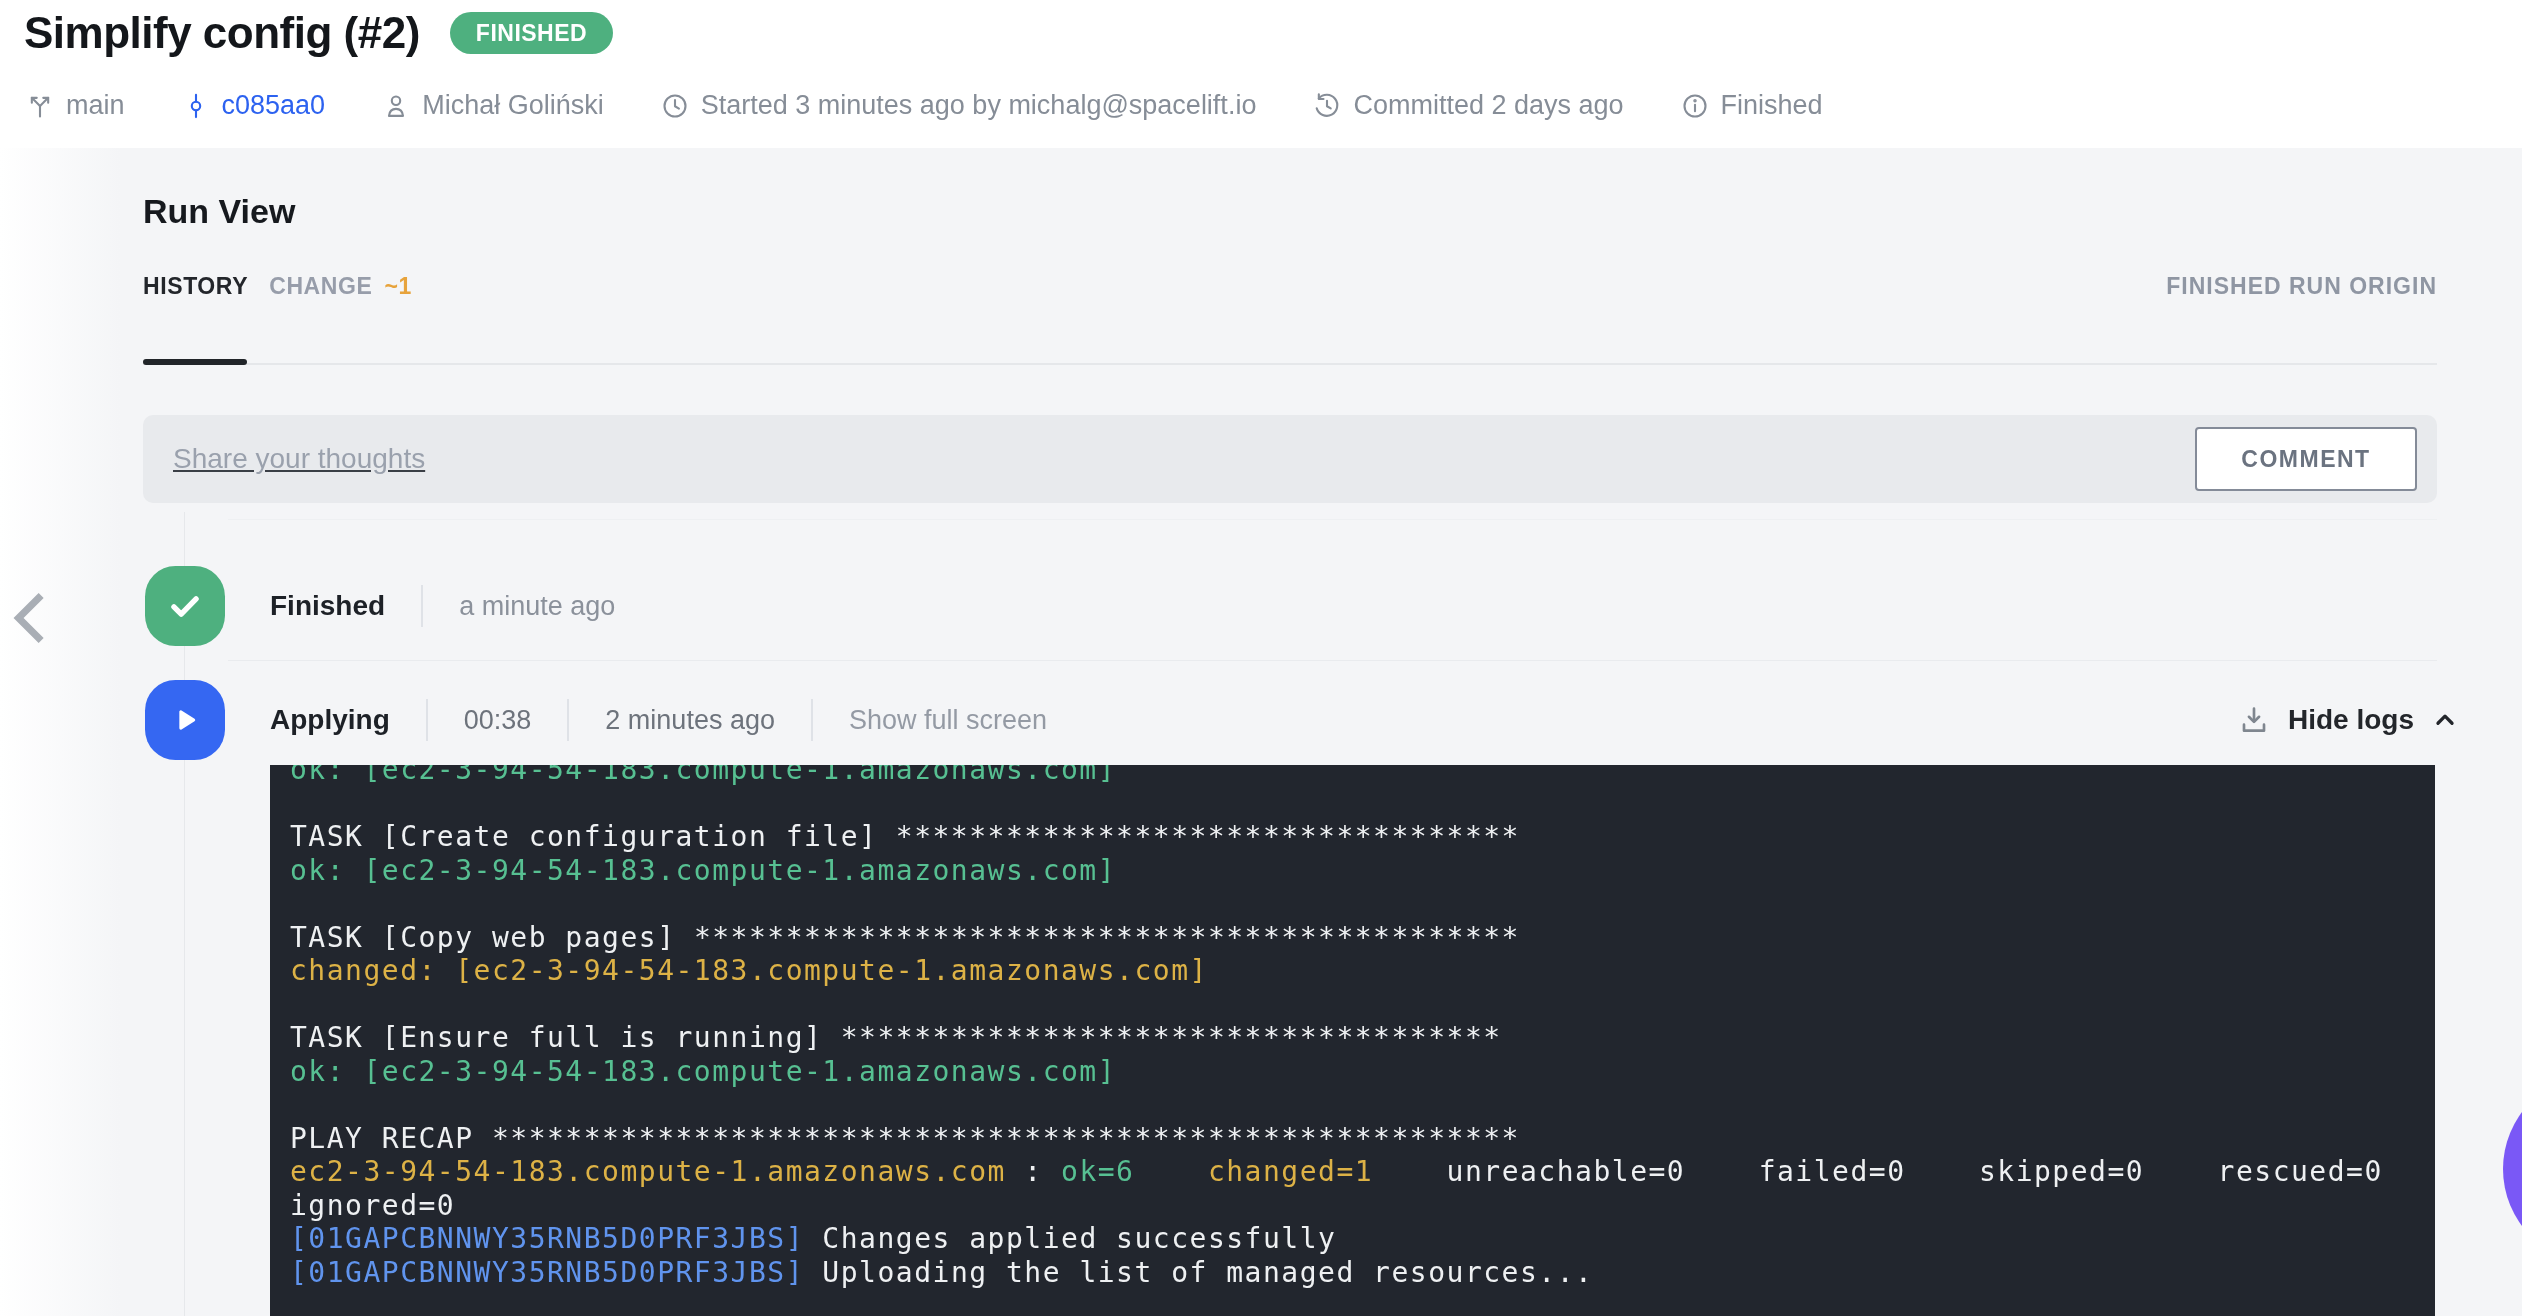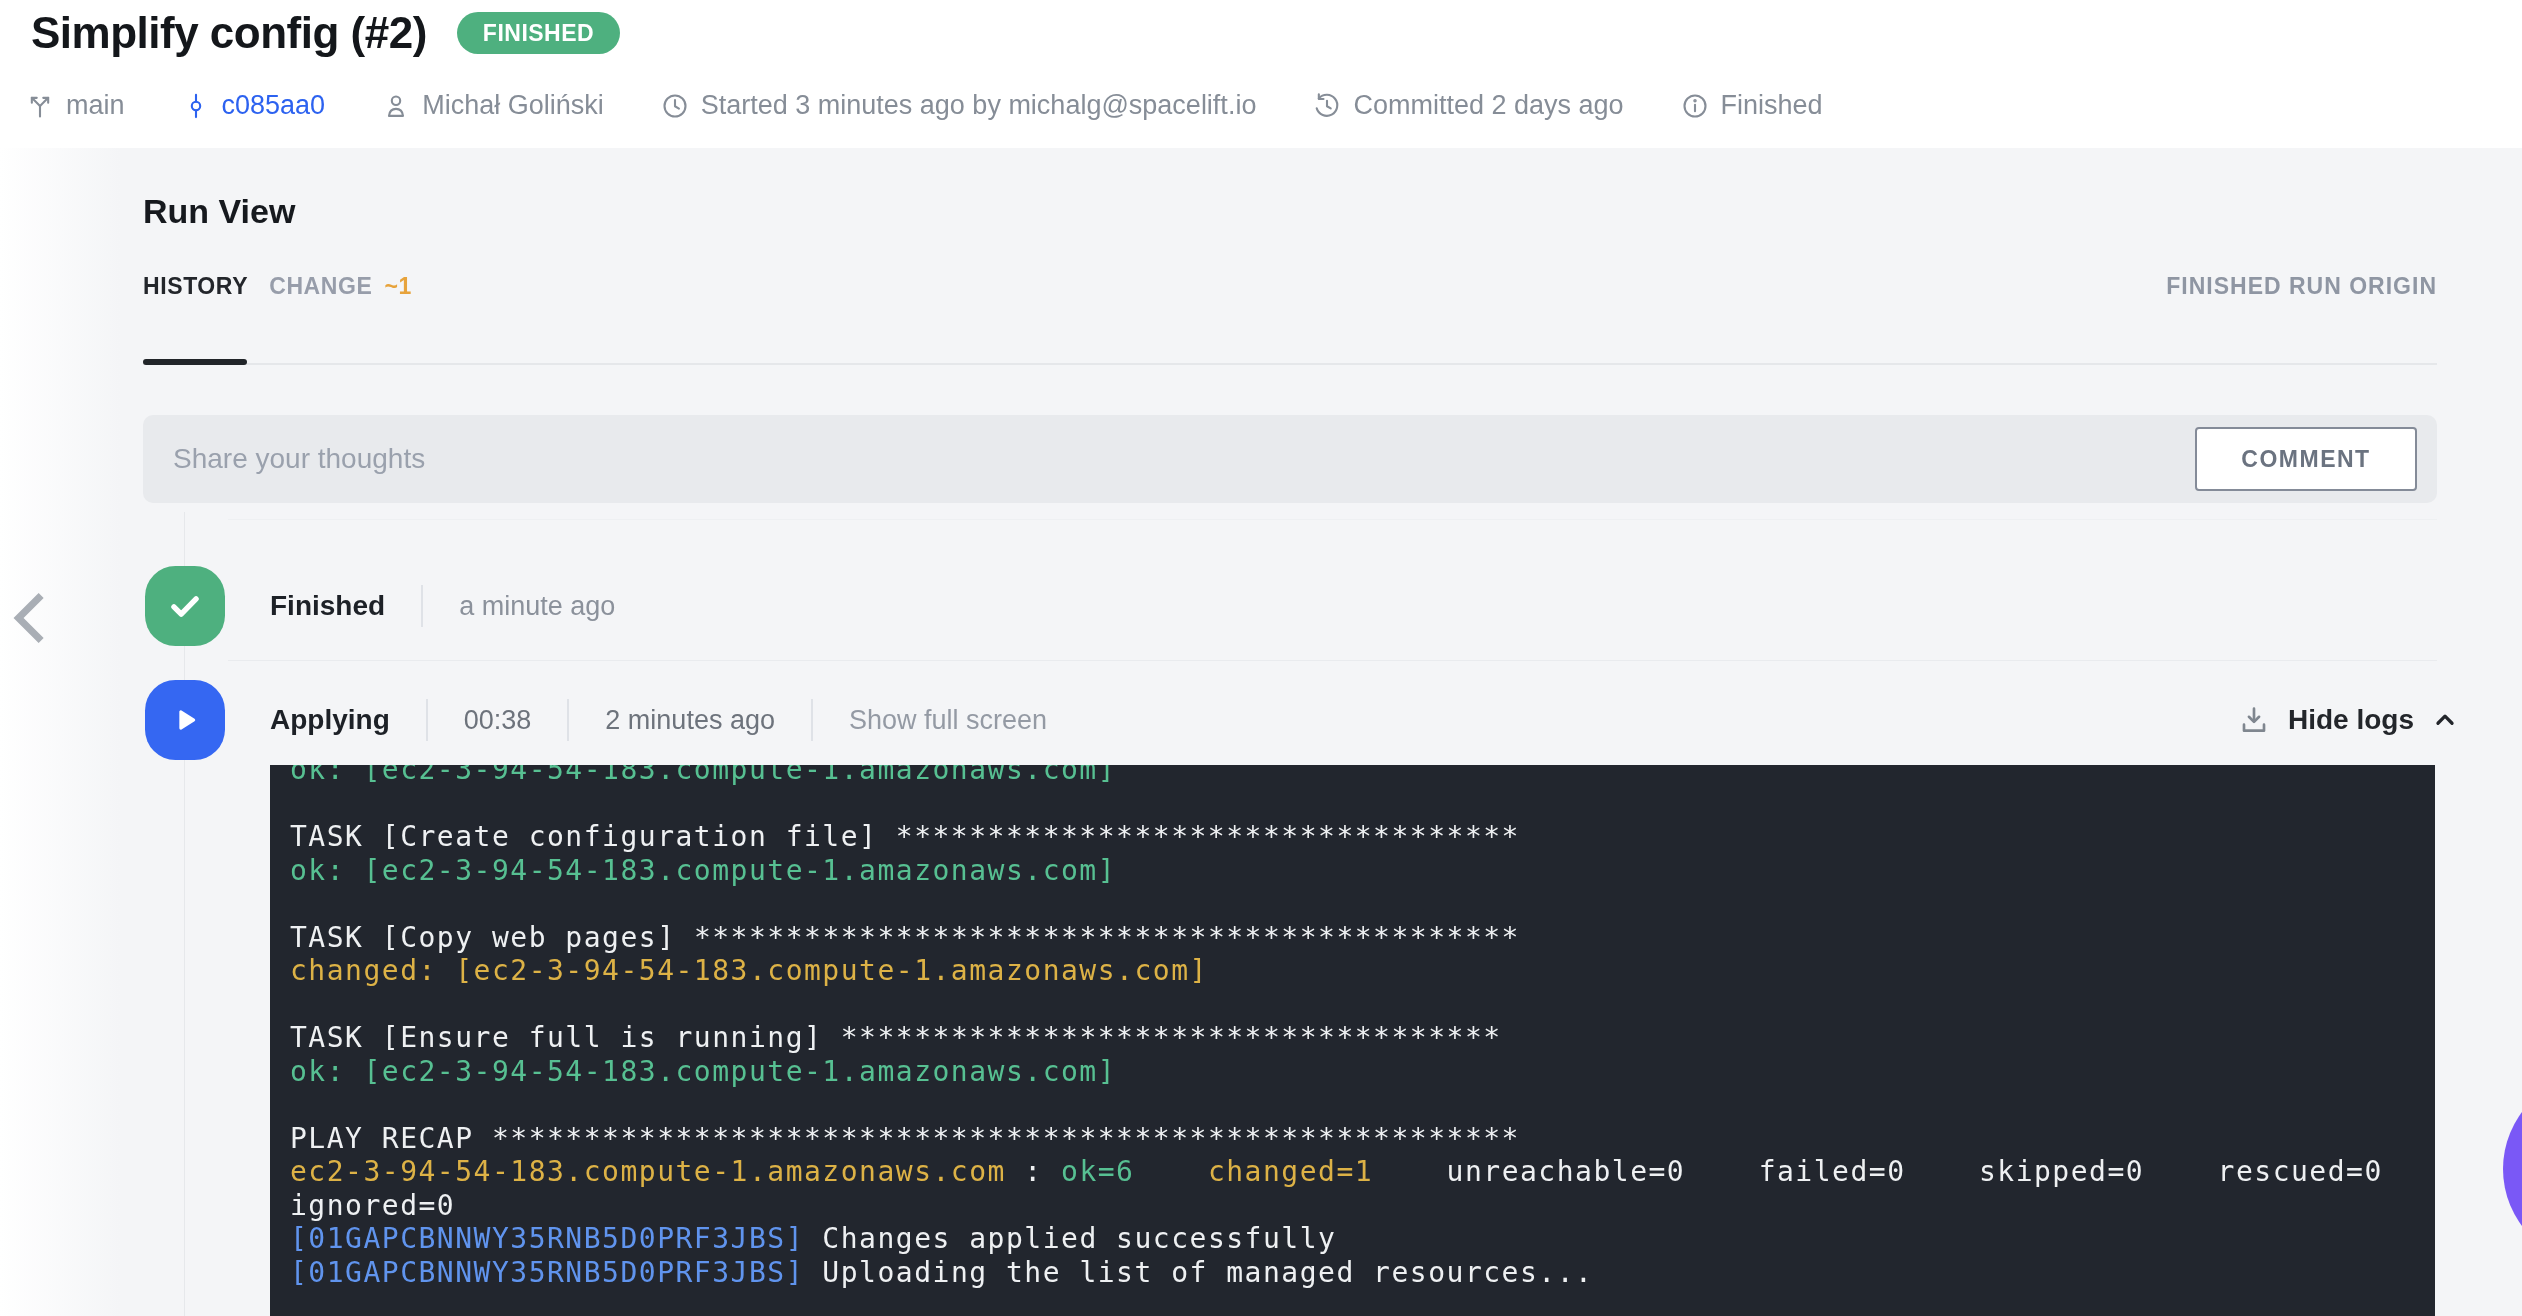--- a/index.html
+++ b/index.html
@@ -9,21 +9,21 @@
     background:#f4f5f7;
     position:relative;
     color:#1c1f24;
   }
 
   
   .header {
     position:absolute; left:0; top:0; width:2522px; height:148px;
     background:#ffffff;
   }
-  .title-row { position:absolute; left:24px; top:8px; display:flex; align-items:center; gap:30px;margin-left:7px; }
+  .title-row { position:absolute; left:24px; top:8px; display:flex; align-items:center; gap:30px; }
   .page-title { font-size:44px; font-weight:700; color:#14171b; letter-spacing:-0.5px; }
   .status-badge {
     display:inline-flex; align-items:center; justify-content:center;
     height:42px; padding:0 26px; border-radius:24px;
     background:var(--status-green,#4eb07f); color:#ffffff;
     font-size:23px; font-weight:700; letter-spacing:0.5px;
   }
   .meta-row { position:absolute; left:26px; top:90px; display:flex; align-items:center; gap:57px; }
   .meta-item { display:flex; align-items:center; gap:12px; font-size:27px; color:#868d97; white-space:nowrap; }
   .meta-item svg { flex:0 0 auto; }
@@ -46,21 +46,21 @@
   }
   .tab-track { position:absolute; left:143px; top:215px; width:2294px; height:2px; background:#e5e7ea; }
   .tab-active-bar { position:absolute; left:143px; top:211px; width:104px; height:6px; border-radius:3px; background:#212529; }
 
   .comment-box {
     position:absolute; left:143px; top:267px; width:2294px; height:88px;
     background:#e8eaed; border-radius:10px; display:flex; align-items:center;
   }
   .comment-input {
     flex:1; height:100%; background:transparent; border:none; outline:none;
-    padding:0 30px; font-family:inherit; font-size:28px; color:#3a3f46;
+    padding:0 30px; font-family:inherit; font-size:28px; color:#3a3f46;text-decoration:underline;
   }
   .comment-input::placeholder { color:#9aa1ad; }
   .comment-btn {
     position:absolute; right:20px; top:12px; width:222px; height:64px;
     background:#ffffff; border:2px solid #848b98; border-radius:4px;
     font-family:inherit; font-size:23px; font-weight:700; letter-spacing:1.5px;
     color:#6b7380; cursor:pointer;
   }
 
   .vline { position:absolute; left:184px; top:364px; width:1px; height:804px; background:#e6e8eb; }

